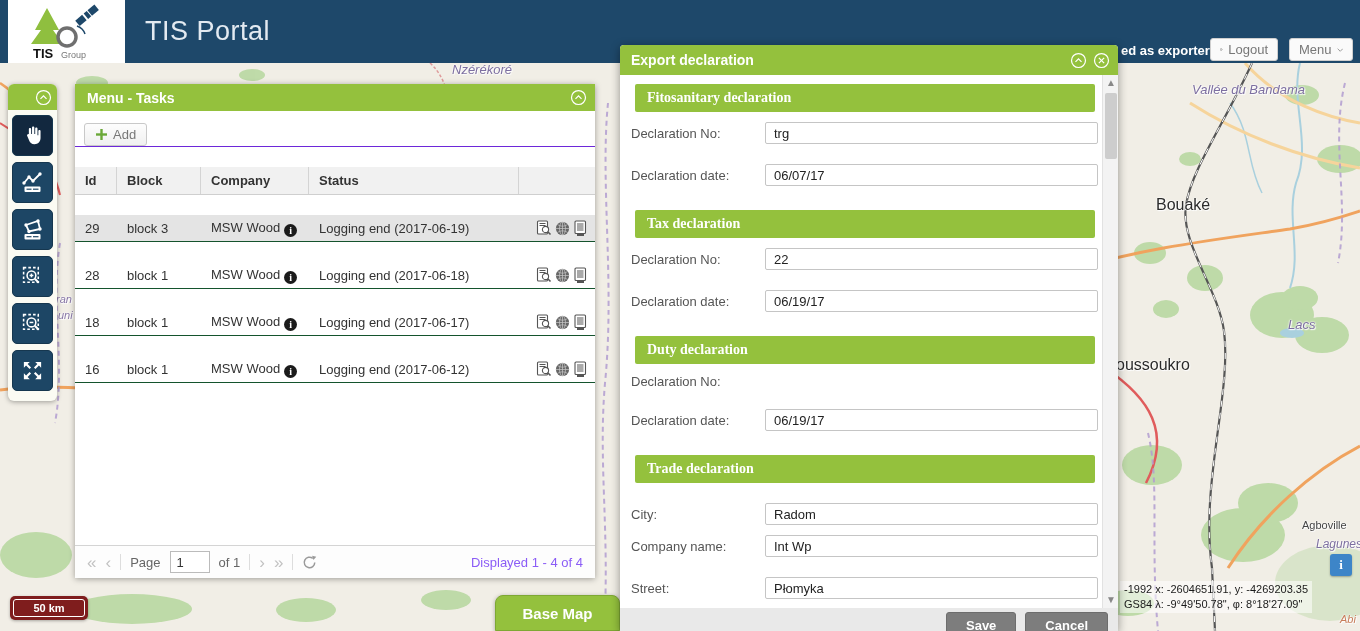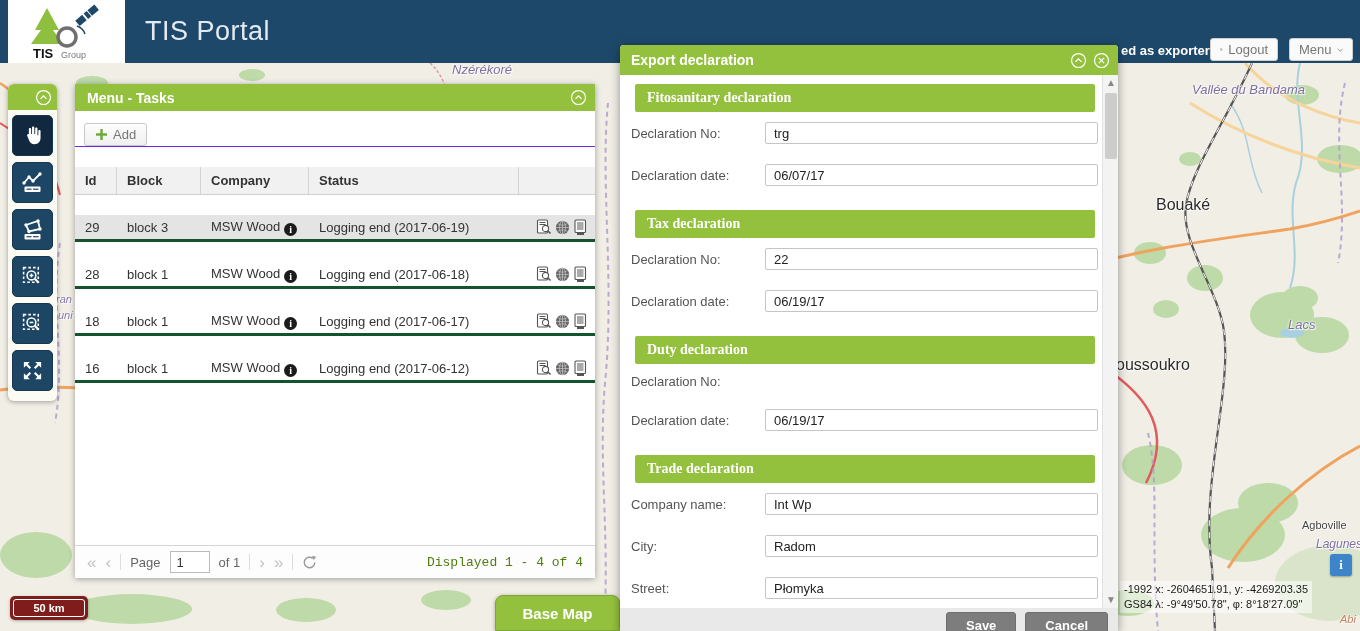--- a/index.html
+++ b/index.html
@@ -40,33 +40,33 @@
   .panel-head{height:27px;background:#94c13d;display:flex;align-items:center;padding:0 8px 0 12px;}
   .panel-title{color:#fff;font-weight:bold;font-size:14px;flex:1;}
   .circle-ic{width:17px;height:17px;cursor:pointer;}
   .tasks-toolbar{height:36px;border-bottom:1px solid #6d28d9;display:flex;align-items:flex-end;padding-left:9px;background:#fff;}
   .add-btn{height:23px;border:1px solid #c9c9c9;border-radius:3px;background:linear-gradient(#fdfdfd,#f0f0f0);
     color:#777;font-size:13px;display:flex;align-items:center;gap:5px;padding:0 10px;cursor:pointer;}
   .grid-row{display:grid;grid-template-columns:42px 84px 108px 210px 1fr;align-items:center;margin-top:20px;}
   .thead{height:28px;background:#f1f1f1;border-bottom:1px solid #cfcfcf;font-weight:bold;font-size:13px;color:#333;}
   .thead .cell{padding-left:10px;height:100%;display:flex;align-items:center;border-right:1px solid #d4d4d4;}
   .thead .cell:last-child{border-right:none;}
-  .trow{height:27px;border-bottom:3px solid #14532d;font-size:13px;color:#333;cursor:pointer;background:#fff;}
+  .trow{height:27px;border-bottom:1px solid #14532d;font-size:13px;color:#333;cursor:pointer;background:#fff;}
   .trow.sel{background:#e4e4e4;}
   .trow .cell{padding-left:10px;white-space:nowrap;overflow:hidden;}
   .info-dot{display:inline-flex;width:13px;height:13px;border-radius:50%;background:#1b1b1b;color:#fff;
     font-size:10px;font-weight:bold;align-items:center;justify-content:center;vertical-align:-2px;margin-left:4px;}
   .info-dot::after{content:"i";font-family:"Liberation Serif",serif;}
   .row-icons{display:flex;gap:1px;justify-content:flex-end;padding-right:6px;}
   .tasks-fill{flex:1;background:#fff;}
   .pager{height:33px;border-top:1px solid #d4d4d4;background:#fdfdfd;display:flex;align-items:center;padding:0 12px;gap:9px;font-size:13px;color:#666;}
   .pgbtn{color:#c2c2c2;font-size:17px;line-height:1;cursor:pointer;}
   .vsep{width:1px;height:16px;background:#ddd;}
   .page-input{width:40px;height:22px;border:1px solid #bbb;font-size:13px;color:#333;padding:0 6px;}
-  .displayed{margin-left:auto;color:#4d7c0f;font-family:Liberation Mono, monospace;}
+  .displayed{margin-left:auto;color:#8b5cf6;}
 
   
   .dialog{position:absolute;left:620px;top:45px;width:498px;height:586px;z-index:4;background:#fff;
     box-shadow:0 2px 10px rgba(0,0,0,.4);border-radius:4px 4px 0 0;}
   .dlg-head{height:30px;background:#94c13d;border-radius:4px 4px 0 0;display:flex;align-items:center;padding:0 8px 0 11px;}
   .dlg-title{color:#fff;font-weight:bold;font-size:14px;flex:1;}
   .dlg-head .circle-ic{margin-left:6px;}
   .dlg-body{position:absolute;left:0;top:30px;right:16px;bottom:0;padding:9px 0 0 10px;overflow:hidden;}
   .sec-head{width:460px;height:28px;margin:0 0 0 5px;background:#94c13d;border-radius:2px;
     display:flex;align-items:center;padding-left:12px;color:#fff;font-weight:bold;font-size:14px;font-family:Liberation Serif, serif;}
@@ -459,27 +459,27 @@
       <div class="sec-head">Duty declaration</div>
       <div class="frow first">
           <span class="flabel">Declaration No:</span>
         </div>
       <div class="frow">
           <span class="flabel">Declaration date:</span>
           <input class="finput" value="06/19/17" style="">
         </div>
 
       <div class="sec-head">Trade declaration</div>
+      <div class="frow">
+          <span class="flabel">City:</span>
+          <input class="finput" value="Radom" style="">
+        </div>
       <div class="frow first">
           <span class="flabel">Company name:</span>
           <input class="finput" value="Int Wp" style="">
-        </div>
-      <div class="frow">
-          <span class="flabel">City:</span>
-          <input class="finput" value="Radom" style="">
         </div>
       <div class="frow">
           <span class="flabel">Street:</span>
           <input class="finput" value="Płomyka" style="">
         </div>
       <div class="frow">
           <span class="flabel">Postal code:</span>
           <input class="finput" value="26-600" style="">
         </div>
     </div>

